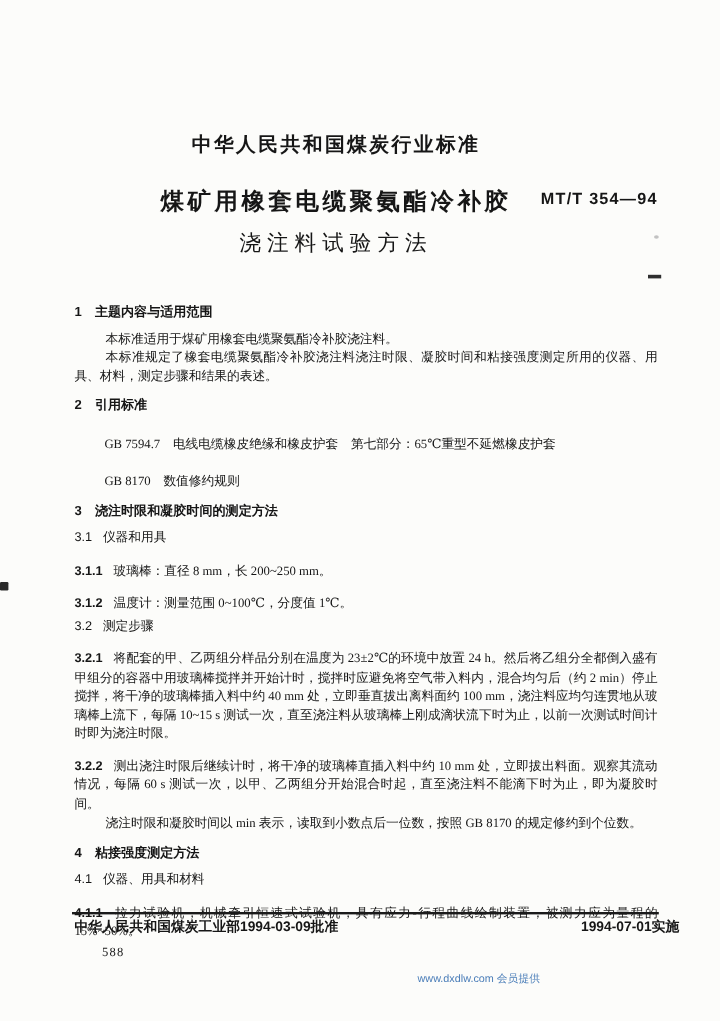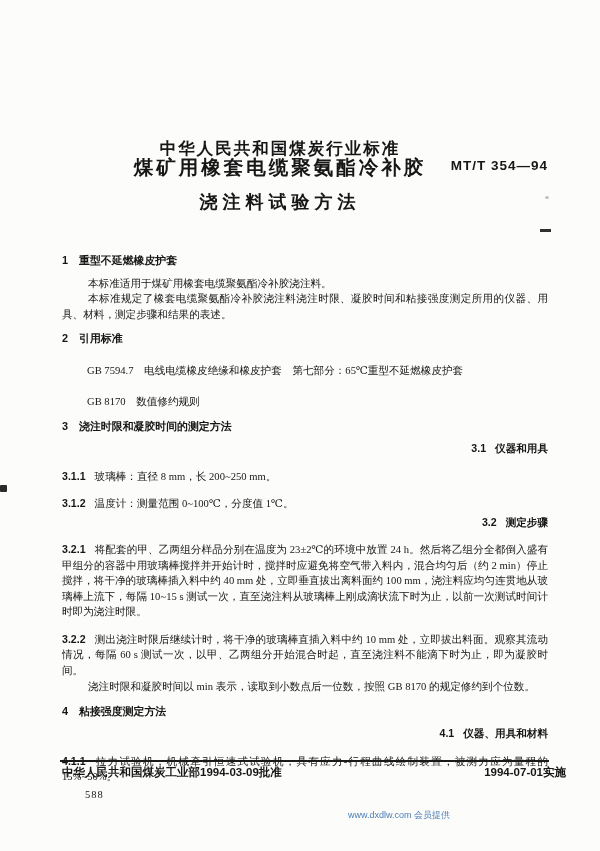--- a/index.html
+++ b/index.html
@@ -10,33 +10,33 @@
     background:#fcfcfa;
     overflow:hidden;
     color:#161616;
     font-family:"Liberation Serif","DejaVu Serif",serif;
   }
   
   .std-caption {
     position:absolute; left:62px; top:110px; width:436px;
     text-align:center;
     font-family:"Liberation Sans","DejaVu Sans",sans-serif;
-    font-weight:bold; font-size:16.5px; letter-spacing:2px;margin-top:28px;
+    font-weight:bold; font-size:16.5px; letter-spacing:2px;
   }
   .doc-title-1 {
     position:absolute; left:62px; top:154px; width:436px;
     text-align:center;
     font-family:"Liberation Sans","DejaVu Sans",sans-serif;
     font-weight:bold; font-size:19.5px; letter-spacing:3px;
   }
   .doc-title-2 {
     position:absolute; left:62px; top:190px; width:436px;
     text-align:center;
     font-family:"Liberation Sans","DejaVu Sans",sans-serif;
-    font-weight:bold; font-size:18px; letter-spacing:5px;
+    font-weight:normal; font-size:18px; letter-spacing:5px;
   }
   .std-no {
     position:absolute; top:158px; right:52px;
     font-family:"Liberation Sans","DejaVu Sans",sans-serif;
     font-weight:bold; font-size:13.5px; letter-spacing:1px;
   }
   
   .doc-body {
     position:absolute; left:62px; top:253px; width:486px;
     font-size:10.6px; line-height:15.5px;
@@ -44,22 +44,22 @@
   }
   .sec-h {
     font-family:"Liberation Sans","DejaVu Sans",sans-serif;
     font-weight:bold; font-size:10.9px;
     margin:9px 0 7px 0; text-align:left;
   }
   .sec-h.first { margin-top:0; }
   .sec-h .num { margin-right:11px; }
   .sub-h {
     font-family:"Liberation Sans","DejaVu Sans",sans-serif;
-    font-weight:bold; font-size:10.6px;
-    margin:3px 0 2px 0; text-align:right;
+    font-weight:normal; font-size:10.6px;
+    margin:3px 0 2px 0; text-align:left;
   }
   .sub-h .num { margin-right:9px; }
   .para { margin:0; text-indent:26px; }
   .ref-line { margin:16px 0 1px 0; padding-left:25px; text-indent:0; }
   .clause { margin:12px 0 1px 0; }
   .clause .num {
     font-family:"Liberation Sans","DejaVu Sans",sans-serif;
     font-weight:bold; margin-right:9px;
   }
   
@@ -102,21 +102,21 @@
 <div class="page">
 
   <div class="std-caption">中华人民共和国煤炭行业标准</div>
   <div class="doc-title-1">煤矿用橡套电缆聚氨酯冷补胶</div>
   <div class="doc-title-2">浇注料试验方法</div>
   <div class="std-no">MT/T 354—94</div>
 
   <div class="doc-body">
 
     <p class="sec-h first">
-      <span class="num">1</span><span>重型不延燃橡皮护套</span>
+      <span class="num">1</span><span>主题内容与适用范围</span>
     </p>
     <p class="para">本标准适用于煤矿用橡套电缆聚氨酯冷补胶浇注料。</p>
     <p class="para">本标准规定了橡套电缆聚氨酯冷补胶浇注料浇注时限、凝胶时间和粘接强度测定所用的仪器、用具、材料，测定步骤和结果的表述。</p>
 
     <p class="sec-h">
       <span class="num">2</span><span>引用标准</span>
     </p>
     <p class="ref-line">GB 7594.7　电线电缆橡皮绝缘和橡皮护套　第七部分：65℃重型不延燃橡皮护套</p>
     <p class="ref-line">GB 8170　数值修约规则</p>
 

